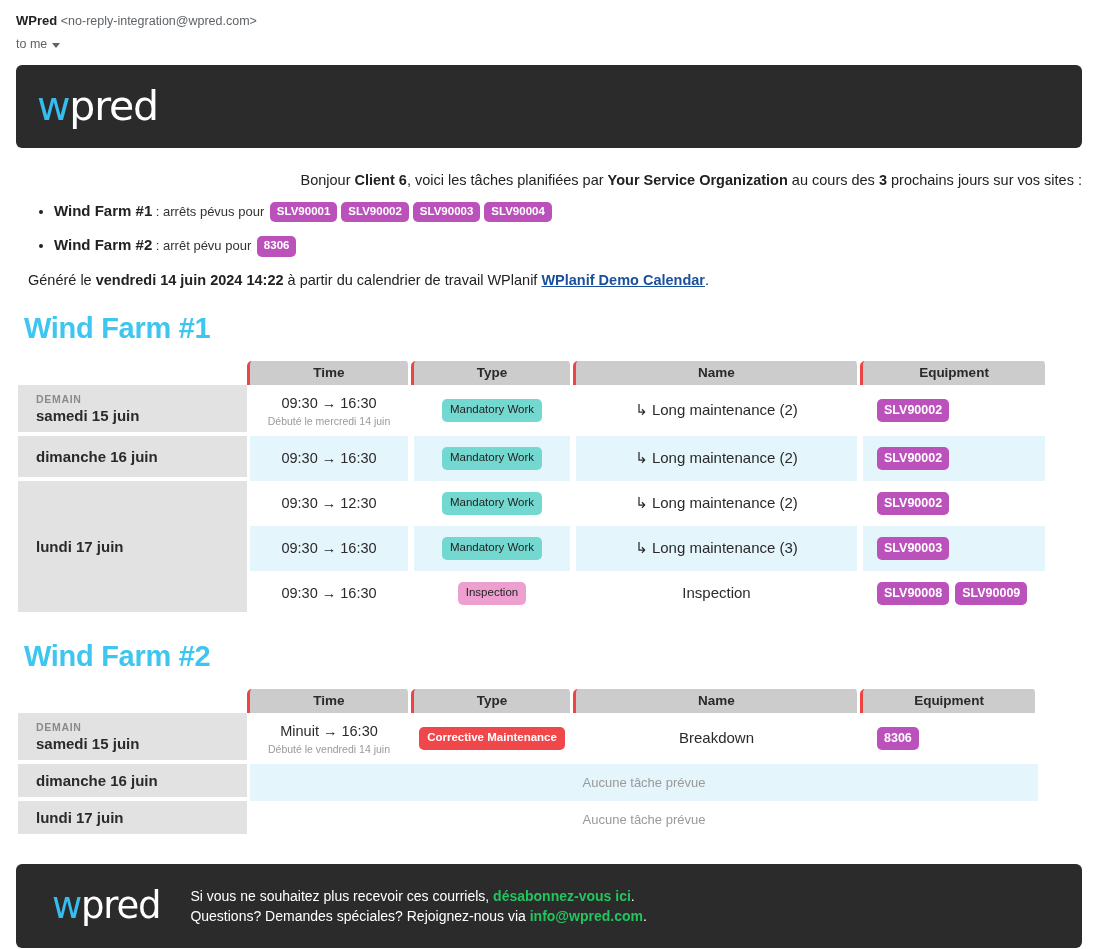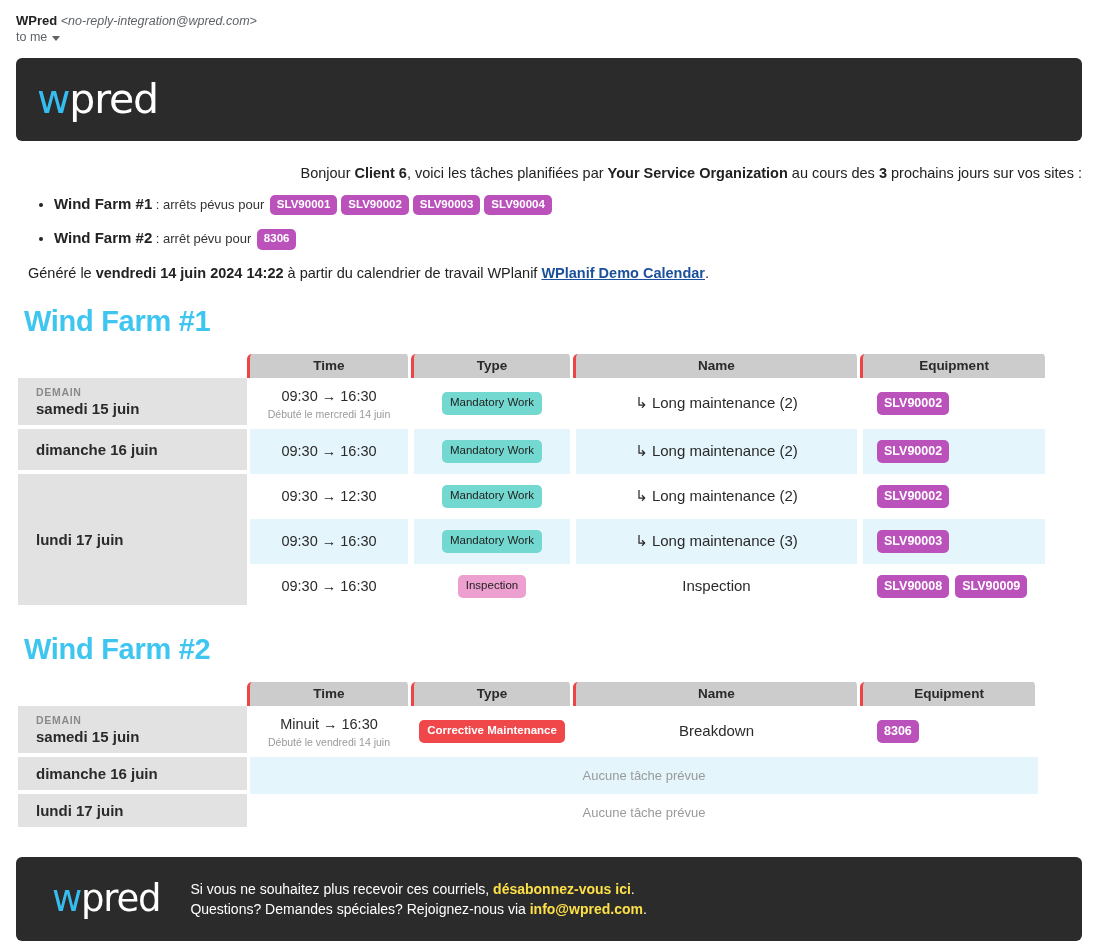--- a/index.html
+++ b/index.html
@@ -10,24 +10,24 @@
     background: #ffffff;
     font-family: "Liberation Sans", sans-serif;
     color: #222222;
     overflow: hidden;
   }
 
   
   .mail-head { padding: 12px 16px 0 16px; }
   .mail-from { font-size: 13px; line-height: 18px; color: #222; }
   .mail-from .sender { font-weight: bold; color: #222; }
-  .mail-from .addr { color: #5f6368; font-size: 12.5px; font-style: italic; }
+  .mail-from .addr { color: #5f6368; font-size: 12.5px; }
   .mail-to {
     font-size: 12.5px; color: #5f6368;
-    display: flex; align-items: center; gap: 5px;
+    margin-top: 7px; display: flex; align-items: center; gap: 5px;
   }
   .caret {
     display: inline-block;
     border-left: 4px solid transparent;
     border-right: 4px solid transparent;
     border-top: 5px solid #5f6368;
     margin-top: 2px;
   }
 
   
@@ -227,21 +227,21 @@
     display: flex; align-items: center;
     padding-left: 36px;
   }
   .footer .logo { font-size: 37px; }
   .footer-text {
     margin-left: 30px;
     color: #ffffff;
     font-size: 14px;
     line-height: 20px;
   }
-  .footer-text a { color: #fde047; text-decoration: none; font-weight: bold; }
+  .footer-text a { color: #22c55e; text-decoration: none; font-weight: bold; }
 </style>
 </head>
 <body>
 
 <div class="mail-head">
   <div class="mail-from">
     <span class="sender">WPred</span>
     <span class="addr">&lt;no-reply-integration@wpred.com&gt;</span>
   </div>
   <div class="mail-to">

